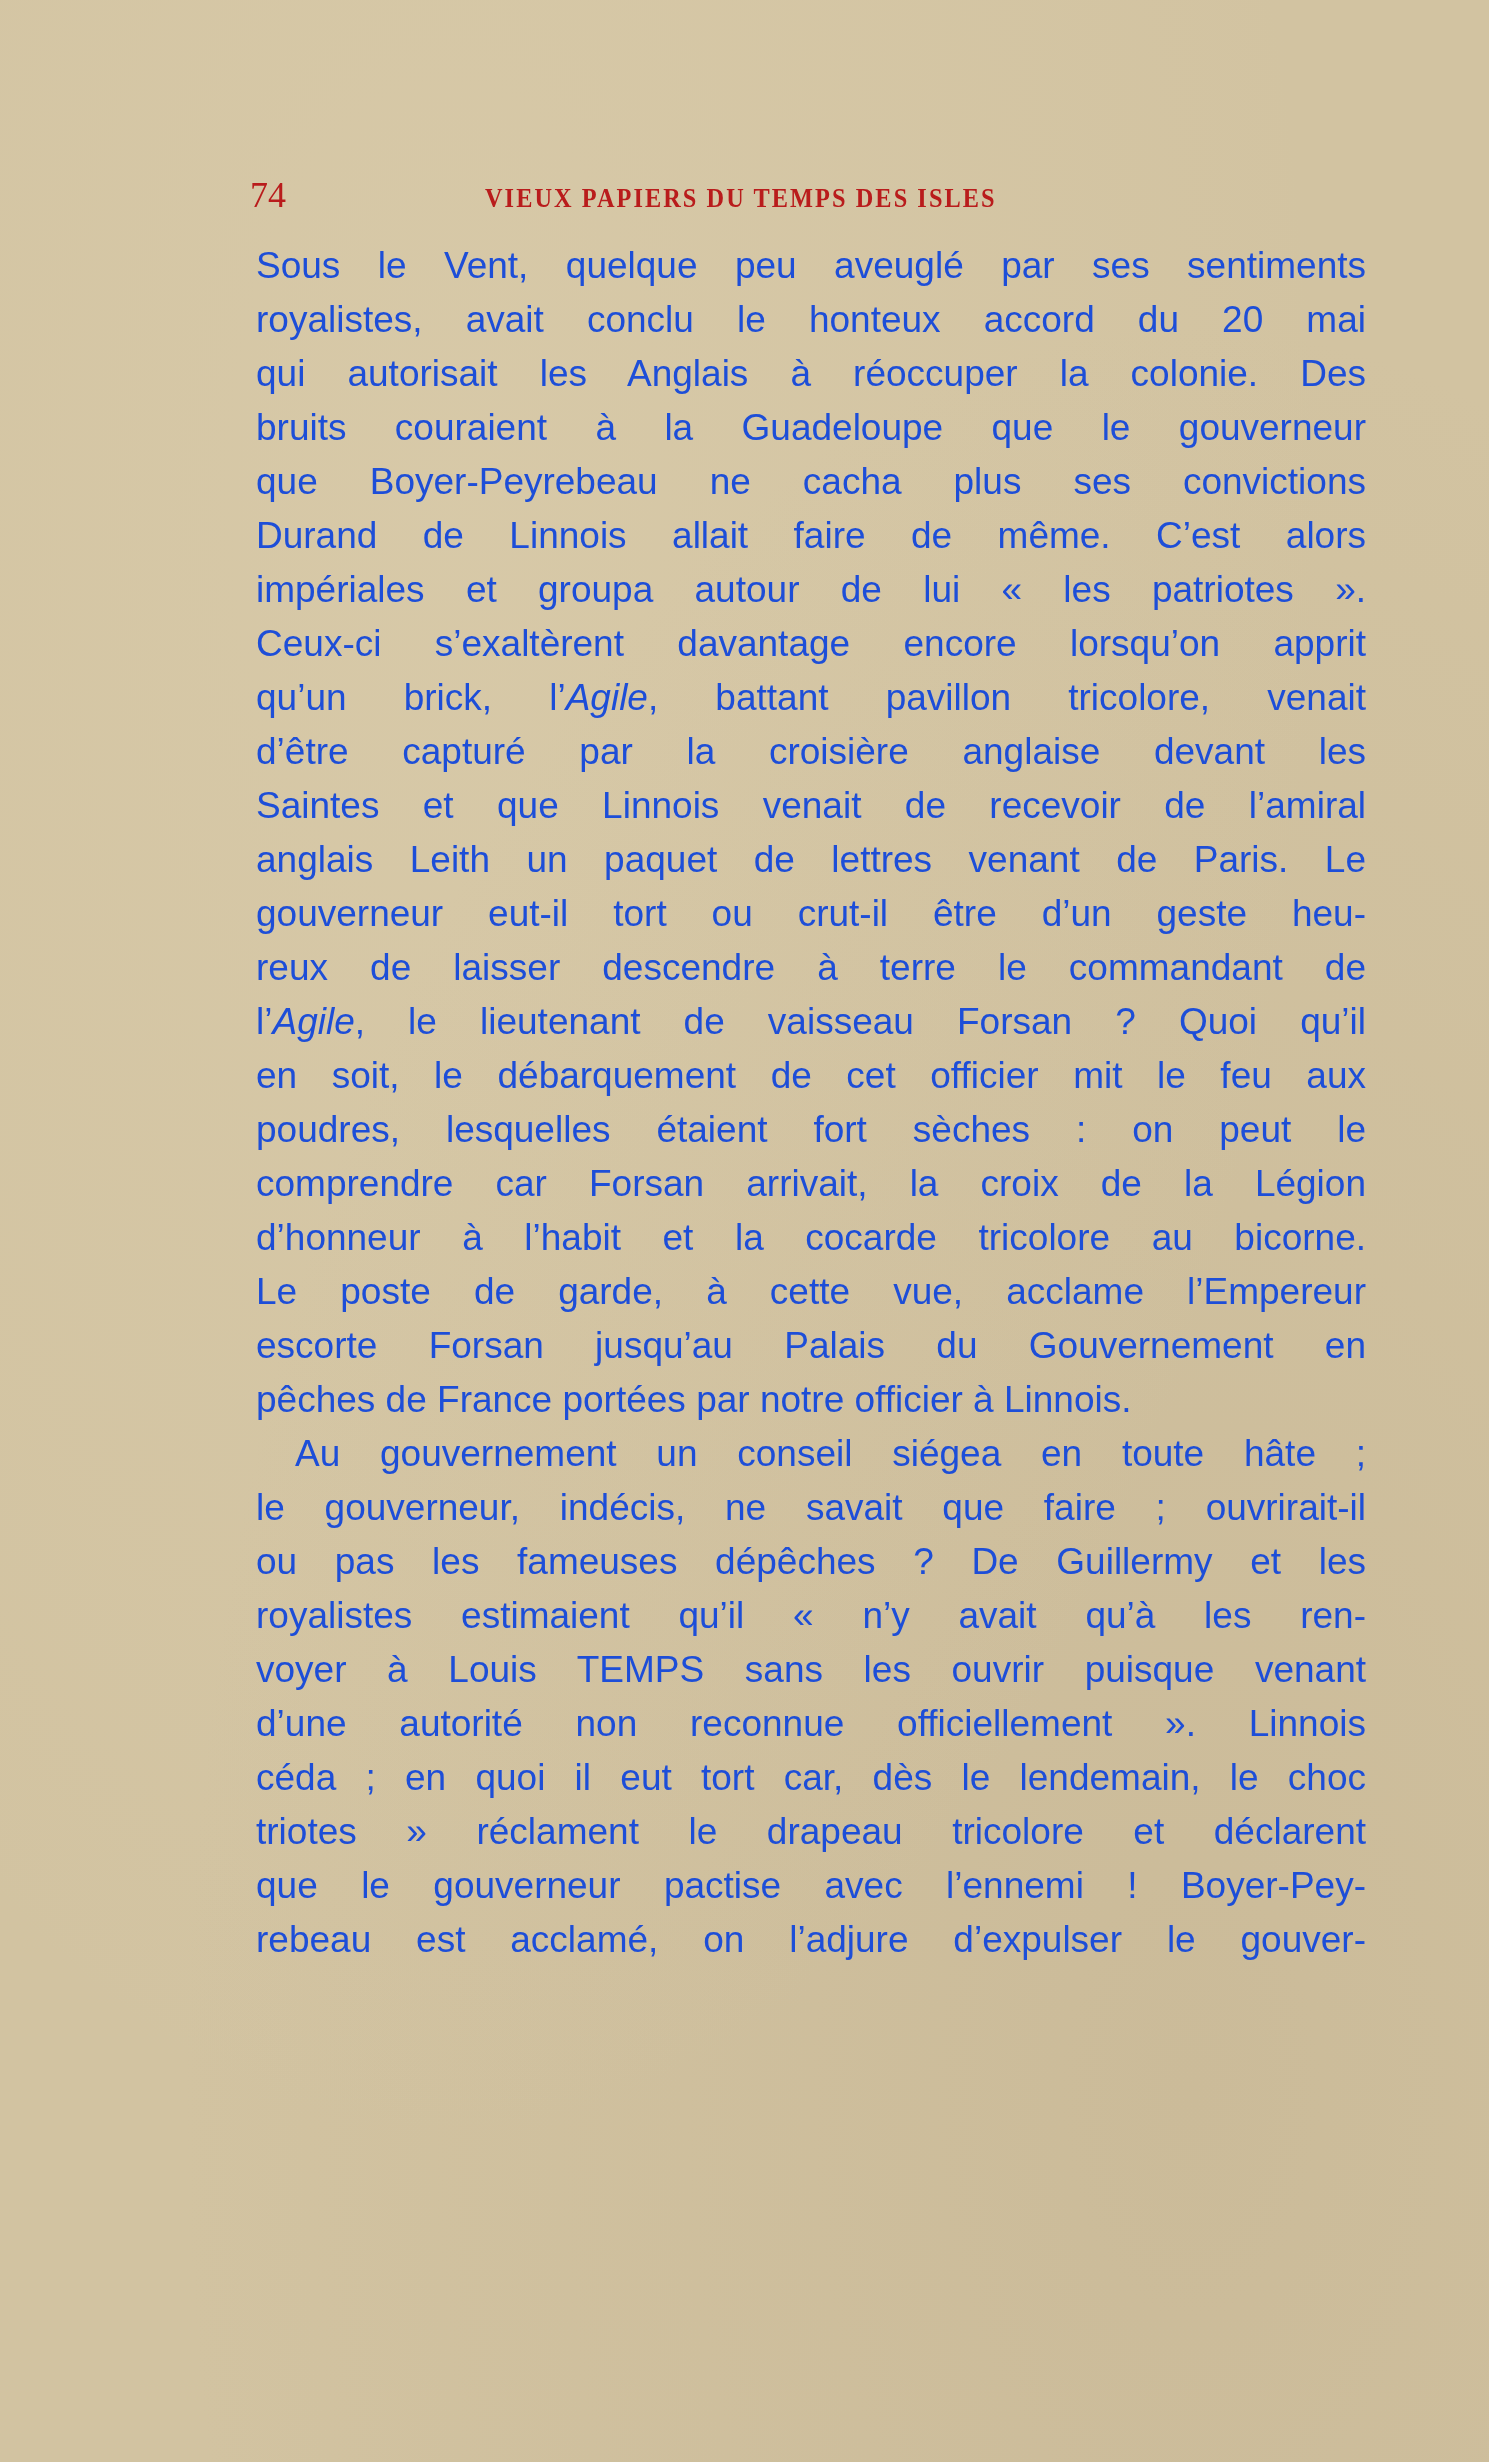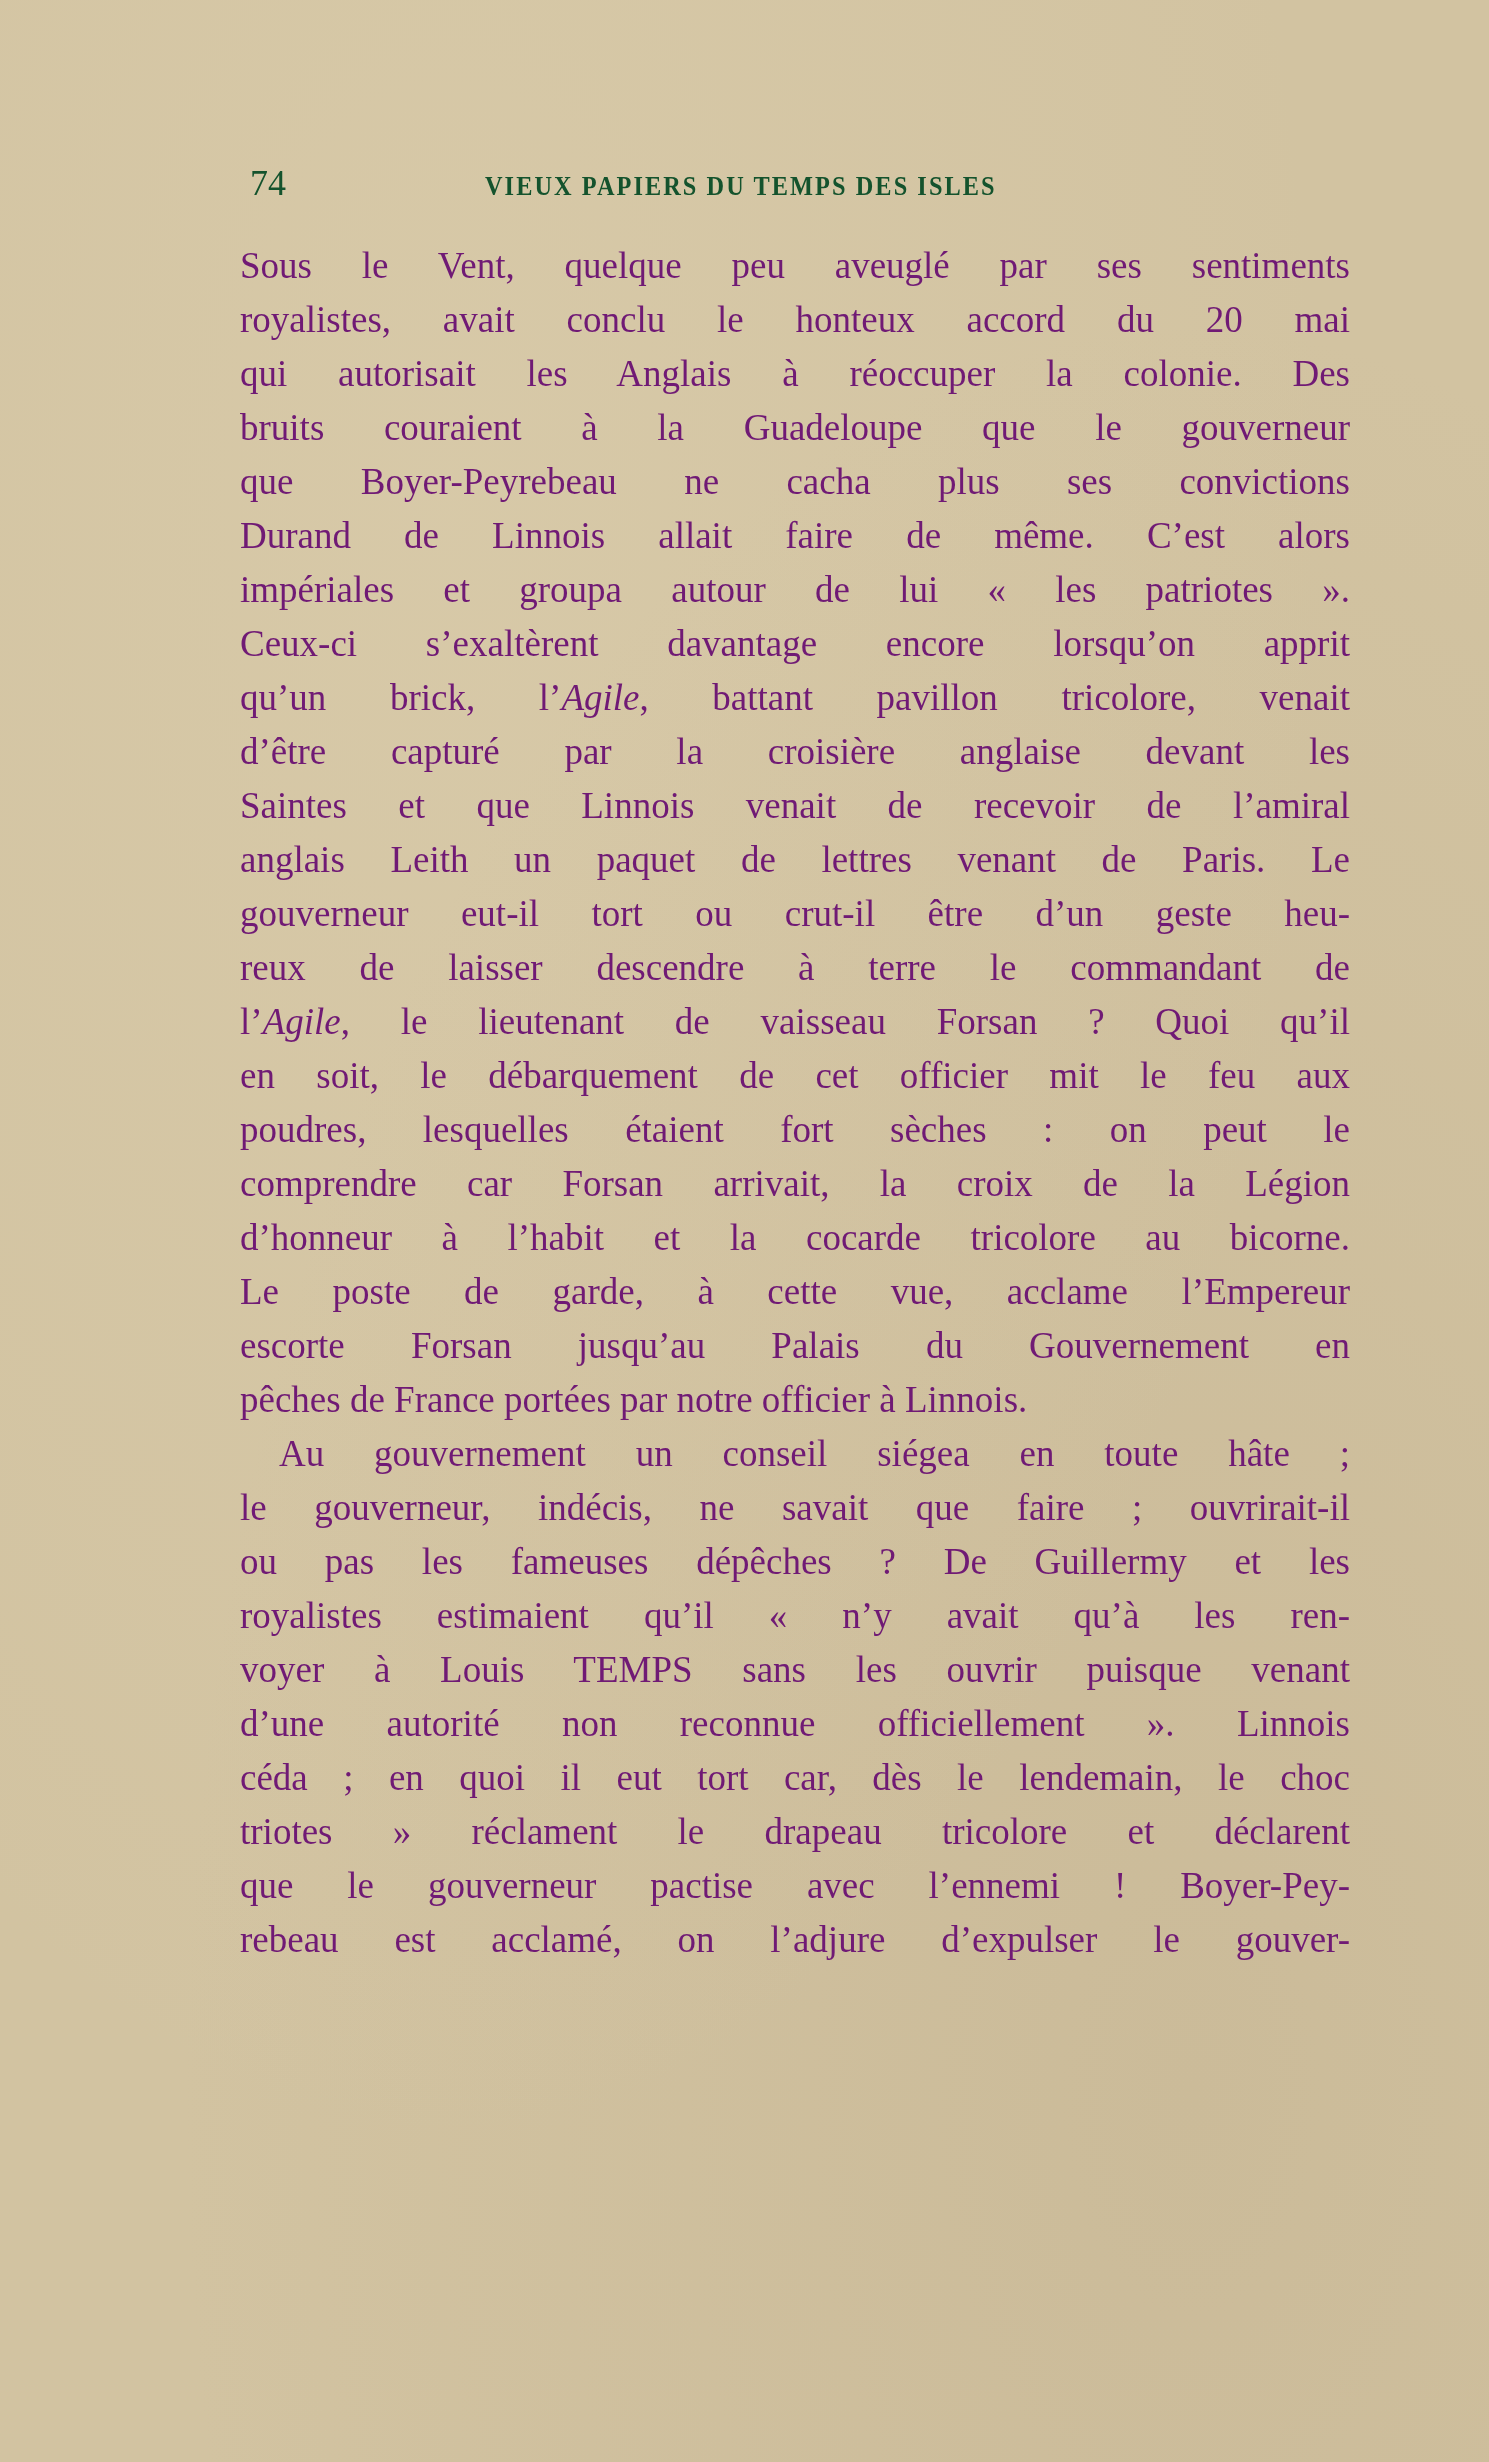--- a/index.html
+++ b/index.html
@@ -12,43 +12,43 @@
   }
   .paper {
     position: absolute; inset: 0;
     background:
       radial-gradient(ellipse at 30% 20%, rgba(225,212,180,0.35), rgba(0,0,0,0) 60%),
       radial-gradient(ellipse at 80% 85%, rgba(190,172,138,0.35), rgba(0,0,0,0) 60%),
       #d2c3a1;
   }
   .header {
     position: absolute;
-    left: 250px; top: 160px;
+    left: 250px; top: 172px;
     width: 1111px; height: 47px;
-    color: #14532d;
+    color: #b91c1c;
     font-family: "Liberation Serif", serif;
   }
   .page-number {
     position: absolute; left: 0; top: 0;
     font-size: 36px; line-height: 47px;
   }
   .running-title {
     position: absolute; left: 235px; top: 3.1px;
     font-size: 27px; line-height: 47px;
     letter-spacing: 2.3px;
     font-weight: bold;
     transform: scaleX(0.9);
     transform-origin: left center;
   }
   .body-text {
     position: absolute;
-    left: 240px; top: 239px;
+    left: 256px; top: 239px;
     width: 1110px;
-    color: #701a75;
-    font-family: Liberation Serif, serif;
+    color: #1d4ed8;
+    font-family: Liberation Sans, sans-serif;
     font-size: 37px;
   }
   .line {
     height: 54px;
     line-height: 54px;
     white-space: nowrap;
     text-align: justify;
     text-align-last: justify;
     overflow: hidden;
   }

